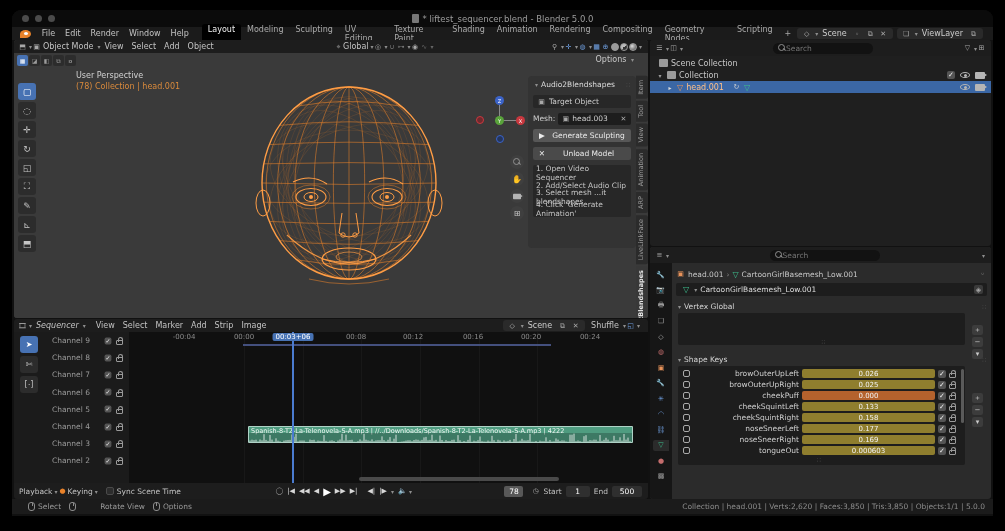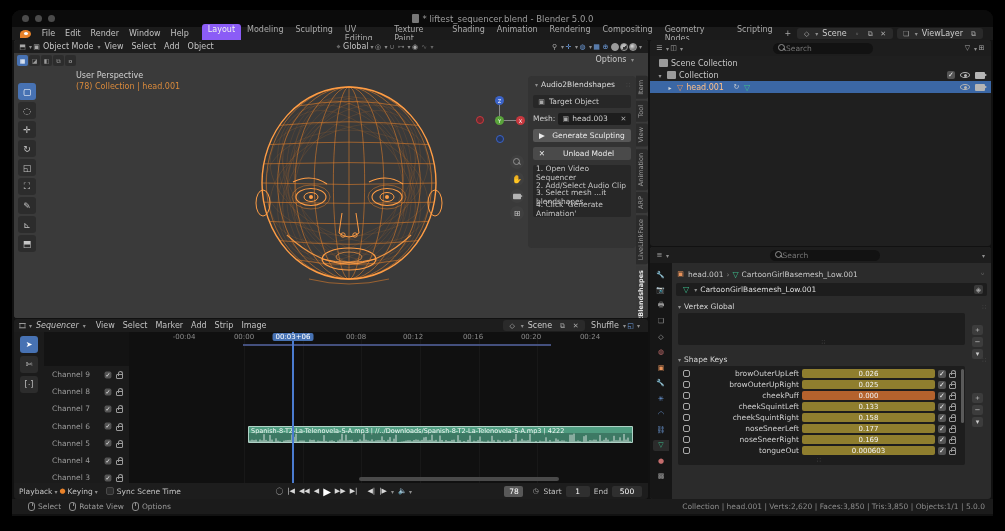--- a/index.html
+++ b/index.html
@@ -12,21 +12,21 @@
   .tl{width:7px;height:7px;border-radius:50%;background:#4b4b4b;margin-left:6px;}
   .tl:first-child{margin-left:10px;}
   .wtitle{position:absolute;left:0;right:0;text-align:center;font-size:8.5px;color:#9d9d9d;}
   .doc{display:inline-block;width:7px;height:9px;background:#777;border-radius:1px;margin-right:4px;vertical-align:-1px;}
   .topbar{position:absolute;left:0;top:17px;width:100%;height:13px;background:#1b1b1b;display:flex;align-items:center;font-size:8px;color:#c3c3c3;}
   .blogo{width:11px;height:8px;margin:0 6px 0 8px;border-radius:50% 50% 50% 0;background:#e8822a;position:relative;}
   .blogo::after{content:"";position:absolute;left:4px;top:2px;width:4px;height:3px;border-radius:50%;background:#fff;}
   .menu,.smenu{padding:0 5px;cursor:default;}
   .wstabs{display:flex;margin-left:8px;}
   .wstab{padding:1px 6px;border-radius:3px;color:#a9a9a9;}
-  .wstab.active{background:#8b5cf6;color:#efefef;}
+  .wstab.active{background:#000000;color:#efefef;}
   .tbspacer{flex:1;}
   .selbox{display:flex;align-items:center;background:#2a2a2a;border-radius:3px;height:11px;padding:0 3px;margin-right:4px;color:#cdcdcd;}
   .selbox .gi{margin:0 2px;}
   .gi{display:inline-flex;align-items:center;justify-content:center;width:9px;height:9px;font-size:7px;color:#a8a8a8;}
   .chev{font-size:6px;color:#8e8e8e;margin-left:2px;}
 
   
   .cb{width:8px;height:8px;border-radius:2px;background:#545454;display:inline-flex;align-items:center;justify-content:center;color:#eee;font-size:7px;line-height:8px;}
   .cb.off{background:#2c2c2c;border:1px solid #4a4a4a;}
   .lockic{position:relative;width:7px;height:5px;border:1px solid #9a9a9a;border-radius:1px;margin-top:4px;display:inline-block;}
@@ -108,21 +108,21 @@
   .skic{width:7px;height:7px;border:1px solid #aaa;border-radius:2px;}
   .skslider{flex:1;height:9px;border-radius:2px;display:flex;align-items:center;justify-content:center;color:#f2f2f2;font-size:7px;}
   .vscroll{position:absolute;right:1px;top:3px;width:3px;height:55%;background:#5a5a5a;border-radius:2px;}
   .grip{color:#5e5e5e;font-size:6px;text-align:center;letter-spacing:1px;}
 
   
   #sequencer{left:2px;top:309px;width:634px;height:180px;background:#131313;}
   .stools{position:absolute;left:0;top:13px;width:30px;bottom:16px;background:#1b1b1b;display:flex;flex-direction:column;align-items:center;padding-top:4px;gap:3px;}
   .stool{width:18px;height:17px;background:#2c2c2c;border-radius:3px;color:#c5c5c5;font-size:8px;display:flex;align-items:center;justify-content:center;}
   .stool.active{background:#4772b3;color:#fff;}
-  .chcol{position:absolute;left:30px;top:13px;width:85px;bottom:16px;background:#1b1b1b;margin-top:34px;}
+  .chcol{position:absolute;left:30px;top:13px;width:85px;bottom:16px;background:#1b1b1b;}
   .chrow{display:flex;align-items:center;height:17.2px;font-size:7.5px;color:#9a9a9a;padding-left:8px;gap:4px;}
   .chrow .chlab{flex:1;}
   .timeline{position:absolute;left:115px;top:13px;right:0;bottom:16px;background:#101010;overflow:hidden;}
   .ruler{position:absolute;left:-115px;top:0;width:634px;height:11px;font-size:7px;color:#8b8b8b;}
   .rmark{position:absolute;top:1px;transform:translateX(-50%);}
   .frange{position:absolute;top:12px;height:2px;background:#44507e;}
   .grid4s{position:absolute;top:0;bottom:0;background:repeating-linear-gradient(90deg,#181818 0 1px,transparent 1px 58.7px);}
   .strip{position:absolute;height:17px;background:#4f9c80;border:1px solid rgba(255,255,255,.55);border-radius:1px;overflow:hidden;}
   .striplabel{position:absolute;left:2px;top:0;right:2px;font-size:6.5px;color:#f2f7f4;white-space:nowrap;overflow:hidden;}
   .playhead{position:absolute;top:0;bottom:0;width:2px;background:#4a7bd0;}
@@ -727,21 +727,21 @@
     </div>
   </div>
 
   <div class="statusbar">
     <div style="display:flex;align-items:center;">
 
     <span style="display:flex;align-items:center;">
         <span class="mouseic"></span>
         <span>Select</span>
       </span>
-          <span style="display:flex;align-items:center;">
+          <span style="display:flex;align-items:center;gap:21px;">
         <span class="mouseic"></span>
         <span>Rotate View</span>
       </span>
           <span style="display:flex;align-items:center;">
         <span class="mouseic"></span>
         <span>Options</span>
       </span>
         </div>
     <span class="stats">Collection | head.001 | Verts:2,620 | Faces:3,850 | Tris:3,850 | Objects:1/1 | 5.0.0</span>
   </div>

